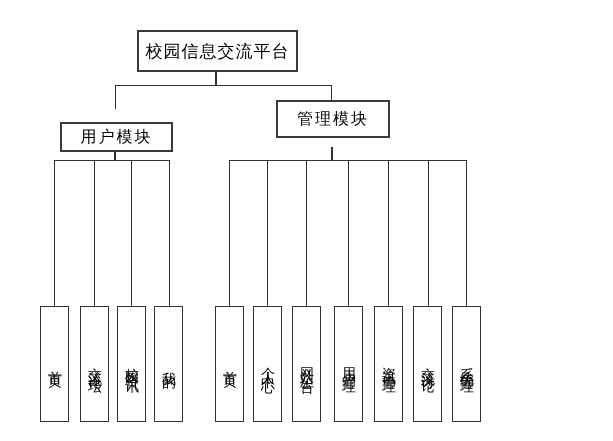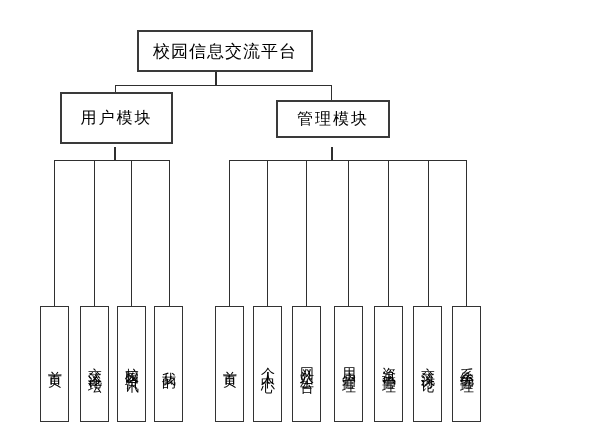--- a/index.html
+++ b/index.html
@@ -71,25 +71,25 @@
   <div class="line" style="left:331px; top:147px; width:2px; height:14px;"></div>
   <div class="line" style="left:229px; top:160px; width:238px; height:1px;"></div>
   <div class="line" style="left:229px; top:161px; width:1px; height:145px;"></div>
   <div class="line" style="left:267px; top:161px; width:1px; height:145px;"></div>
   <div class="line" style="left:306px; top:161px; width:1px; height:145px;"></div>
   <div class="line" style="left:348px; top:161px; width:1px; height:145px;"></div>
   <div class="line" style="left:388px; top:161px; width:1px; height:145px;"></div>
   <div class="line" style="left:428px; top:161px; width:1px; height:145px;"></div>
   <div class="line" style="left:466px; top:161px; width:1px; height:145px;"></div>
 
-  <div class="node lvl1" style="left:137px; top:30px; width:176px; height:42px;">
+  <div class="node lvl1" style="left:137px; top:30px; width:161px; height:42px;">
     <span>校园信息交流平台</span>
   </div>
 
-  <div class="node lvl2" style="left:60px; top:92px; width:113px; height:52px;">
+  <div class="node lvl2" style="left:60px; top:122px; width:113px; height:30px;">
     <span>用户模块</span>
   </div>
   <div class="node lvl2" style="left:276px; top:100px; width:114px; height:38px;">
     <span>管理模块</span>
   </div>
 
   <div class="node leaf" style="left:40px; top:306px; width:29px; height:116px;">
     <span class="vtext">首页</span>
   </div>
   <div class="node leaf" style="left:80px; top:306px; width:29px; height:116px;">

